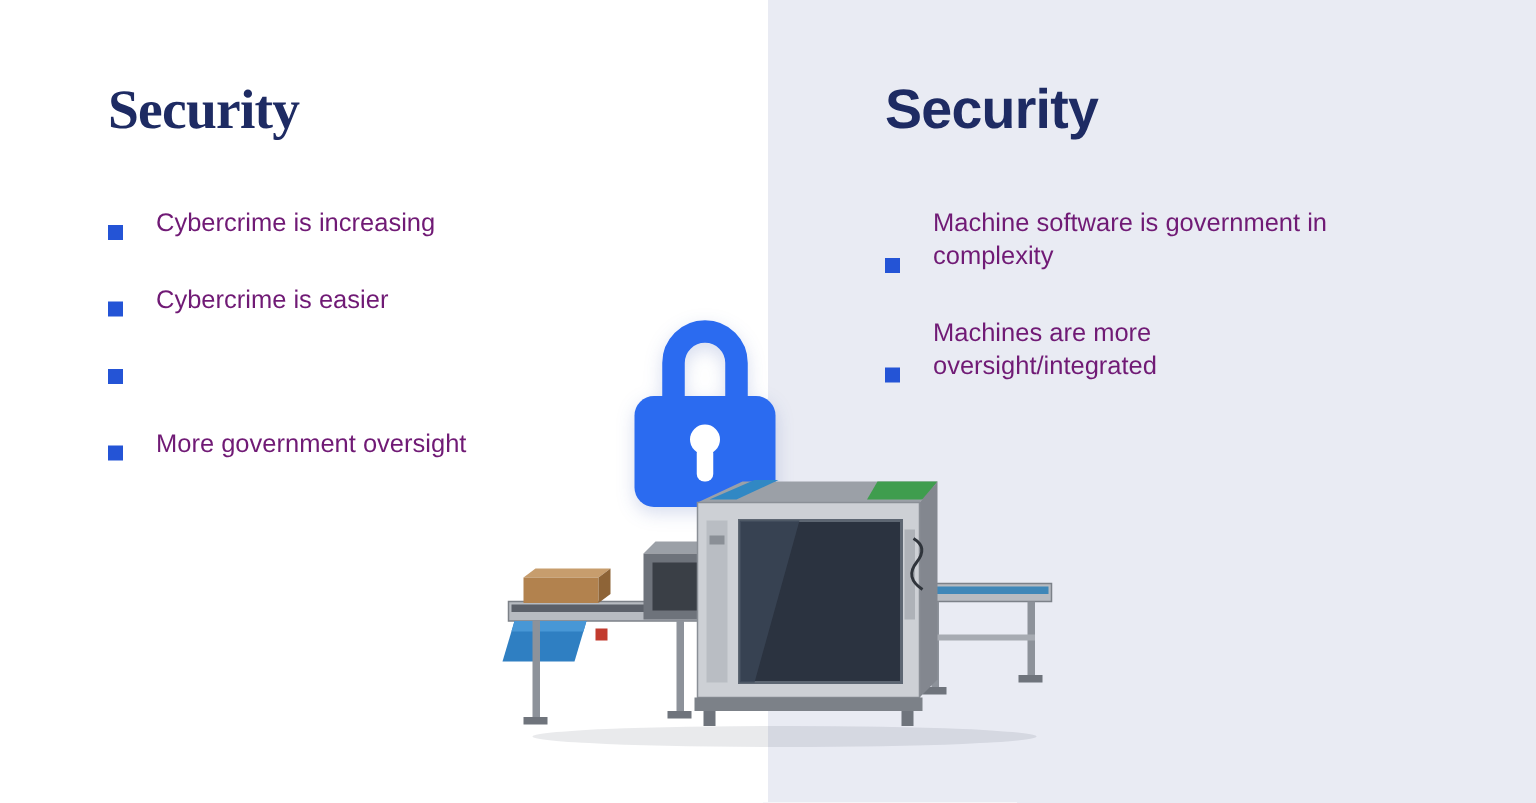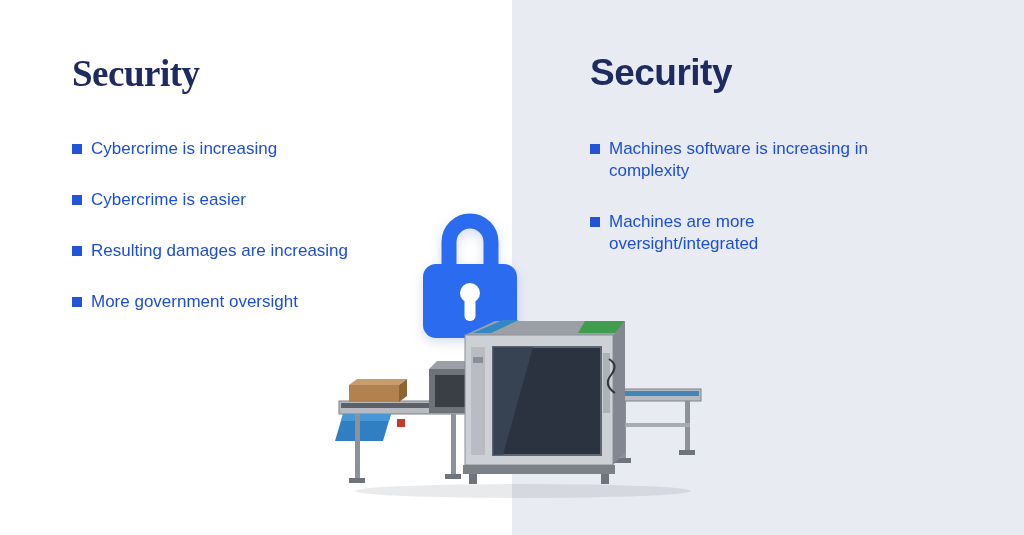--- a/index.html
+++ b/index.html
@@ -33,26 +33,26 @@
 
   ul.bullet-list {
     position: absolute;
     list-style: none;
   }
   .list-security { left: 72px;  top: 138px; width: 390px; }
   .list-machine  { left: 590px; top: 138px; width: 300px; }
 
   ul.bullet-list li {
     display: flex;
-    align-items: flex-start;
-    gap: 9px;
+    align-items: flex-end;
+    gap: 22px;
     margin-bottom: 29px;
     font-size: 17px;
     line-height: 22px;
-    color: #1d4ed8;
+    color: #701a75;
   }
   .bullet-square {
     flex: none;
     width: 10px; height: 10px;
     margin-top: 6px;
     background: #2454d6;
   }
 
   .lock-wrap {
     position: absolute;
@@ -80,34 +80,33 @@
     <li>
       <span class="bullet-square"></span>
       <span>Cybercrime is increasing</span>
     </li>
     <li>
       <span class="bullet-square"></span>
       <span>Cybercrime is easier</span>
     </li>
     <li>
       <span class="bullet-square"></span>
-      <span>Resulting damages are increasing</span>
     </li>
     <li>
       <span class="bullet-square"></span>
       <span>More government oversight</span>
     </li>
   </ul>
 
   <h1 class="panel-title title-machine">Security</h1>
 
   <ul class="bullet-list list-machine">
     <li>
       <span class="bullet-square"></span>
-      <span>Machines software is increasing in complexity</span>
+      <span>Machine software is government in complexity</span>
     </li>
     <li>
       <span class="bullet-square"></span>
       <span>Machines are more oversight/integrated</span>
     </li>
   </ul>
 
   <div class="lock-wrap">
     <svg viewBox="0 0 100 136" width="100" height="136" aria-hidden="true">
       <path d="M29 66 V38 a21 21 0 0 1 42 0 V66" fill="none" stroke="#2b6bf0" stroke-width="15" stroke-linecap="round"></path>

